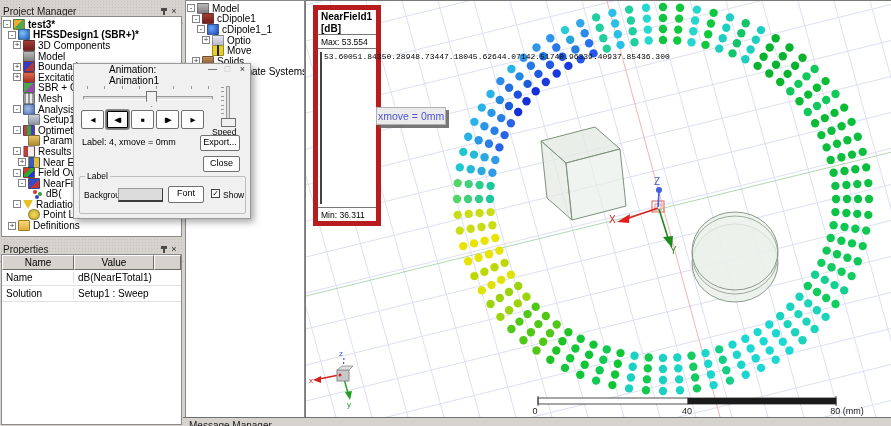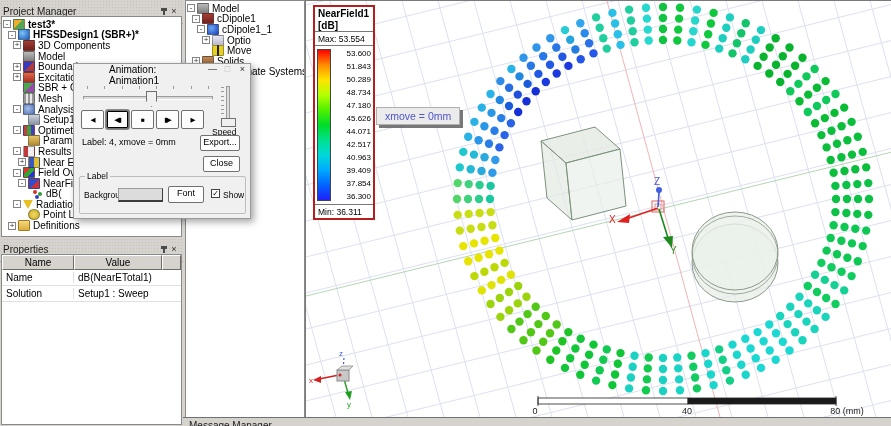--- a/index.html
+++ b/index.html
@@ -55,38 +55,38 @@
   .ic-sheets{background:linear-gradient(180deg,#e8e8f2,#b8b8cc);}
   .ic-move{background:linear-gradient(90deg,#e8d020 38%,#222 38% 62%,#e8d020 62%);}
   .ic-solids{background:linear-gradient(180deg,#c08a58,#8a5a30);}
   .ic-csys{background:linear-gradient(135deg,#d8d8d8 60%,#9a9a9a 60%);}
 
   
   .ptable{position:absolute;left:1px;right:1px;top:16px;bottom:1px;background:#fff;border:1px solid #8a8a8a;overflow:hidden;}
   .pthead{display:flex;height:15px;}
   .pth{background:#d6d3ce;border:1px solid;border-color:#fff #6e6a66 #6e6a66 #fff;
        font-size:10px;text-align:center;line-height:14px;box-sizing:border-box;}
-  .pth1{width:72px;} .pth2{width:88px;} .pth3{flex:1;}
+  .pth1{width:72px;} .pth2{width:80px;} .pth3{flex:1;}
   .prow{display:flex;height:15px;border-bottom:1px solid #e0e0e0;align-items:center;}
   .pc1{width:72px;box-sizing:border-box;border-right:1px solid #e0e0e0;padding:0 4px;}
   .pc2{flex:1;padding:0 4px;}
 
   
   #viewport{position:absolute;left:305px;top:0;width:585px;height:416px;background:#fff;
             border:1px solid #7a7a7a;overflow:hidden;}
   #scene{position:absolute;left:0;top:0;}
-  #legend{position:absolute;left:7px;top:4px;width:58px;background:#fff;border:2px solid #b91c1c;z-index:10;}
+  #legend{position:absolute;left:7px;top:4px;width:58px;background:#fff;border:5px solid #b91c1c;z-index:10;}
   .ltitle{font-weight:bold;font-size:10px;padding:1px 3px 0;}
   .lmax,.lmin{border-top:1px solid #777;font-size:8.5px;padding:1.5px 3px;}
   .lbody{border-top:1px solid #777;display:flex;padding:3px 2px;}
   .lbar{width:12px;height:150px;border:1px solid #444;}
-  .lvals{flex:1;display:flex;flex-direction:column;justify-content:space-between;
-         font-size:8px;text-align:right;padding-left:2px;}
+  .lvals{flex:1;display:flex;flex-direction:row;justify-content:space-between;
+         font-size:8px;text-align:right;padding-left:2px;font-family:Liberation Mono, monospace;}
   #xmove{position:absolute;left:70px;top:106px;background:#ebebeb;border:1px solid #b0b0b0;
-         color:#5055cc;font-size:10.5px;padding:2px 8px;z-index:10;
+         color:#5055cc;font-size:10.5px;padding:2px 1px;z-index:10;
          box-shadow:3px 3px 0 rgba(95,95,95,.85);}
 
   
   #msgbar{position:absolute;left:183px;top:417px;width:708px;height:9px;background:#d6d3ce;
           border-top:1px solid #707070;overflow:hidden;}
   #msgbar div{margin:2px 0 0 6px;font-size:10px;color:#222;}
 
   
   #dlg{position:absolute;left:73px;top:63px;width:176px;height:154px;background:#f0f0f0;
        border:1px solid #9a9a9a;box-shadow:3px 3px 7px rgba(0,0,0,.35);z-index:60;font-size:9px;}

